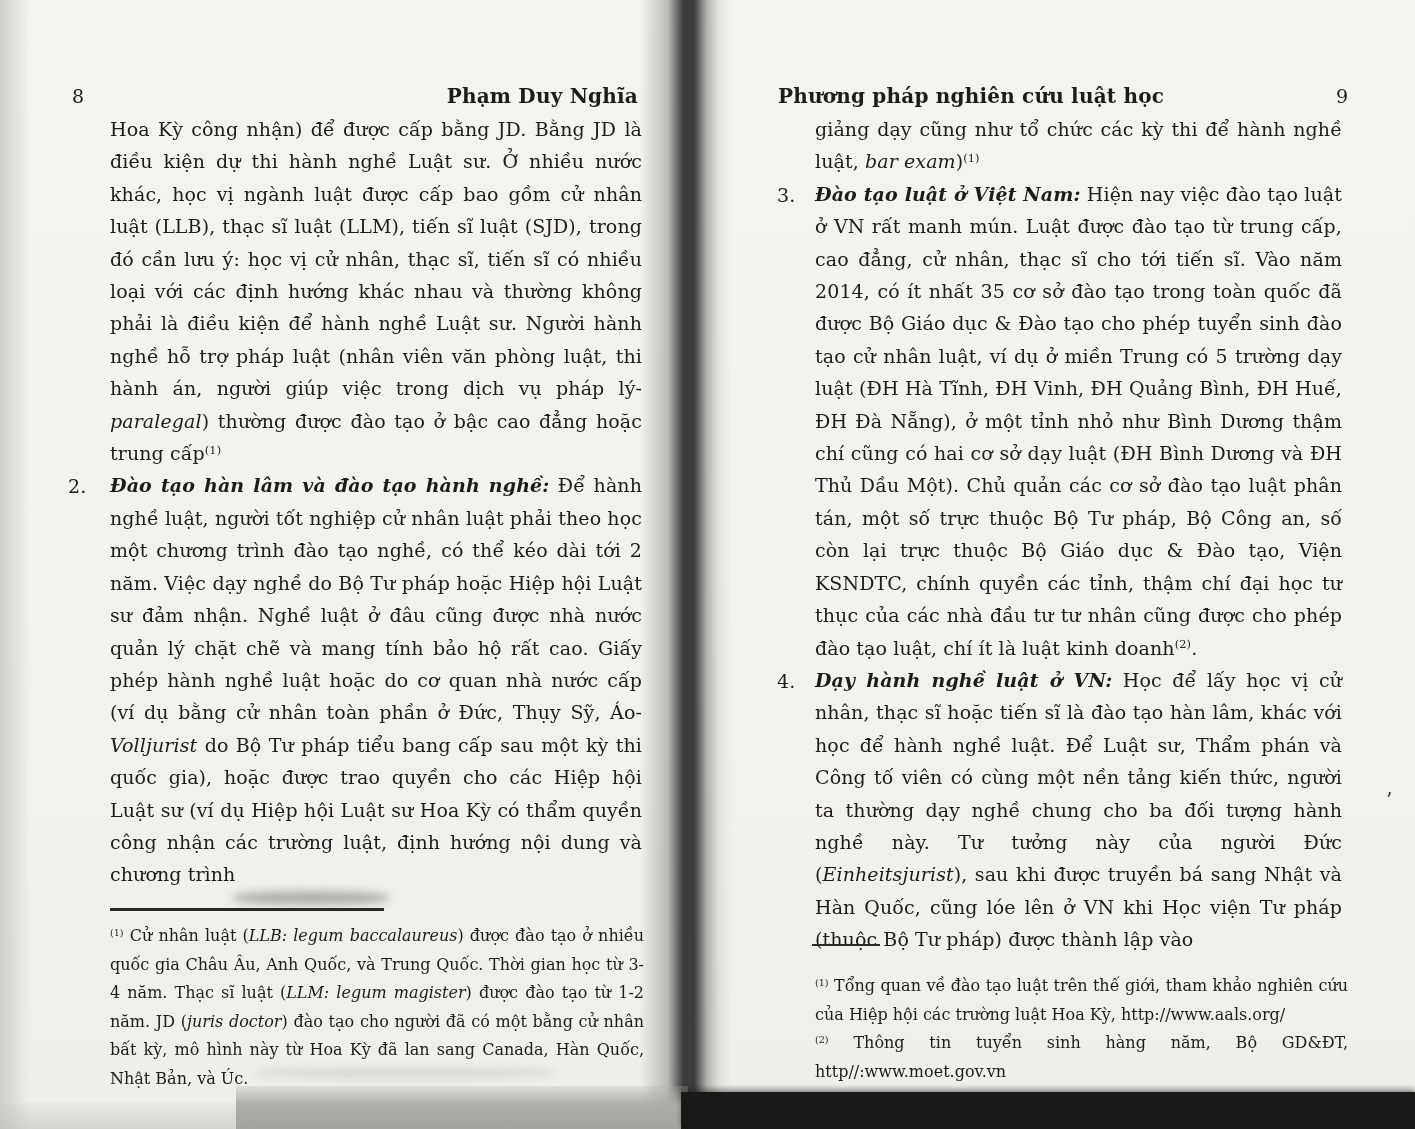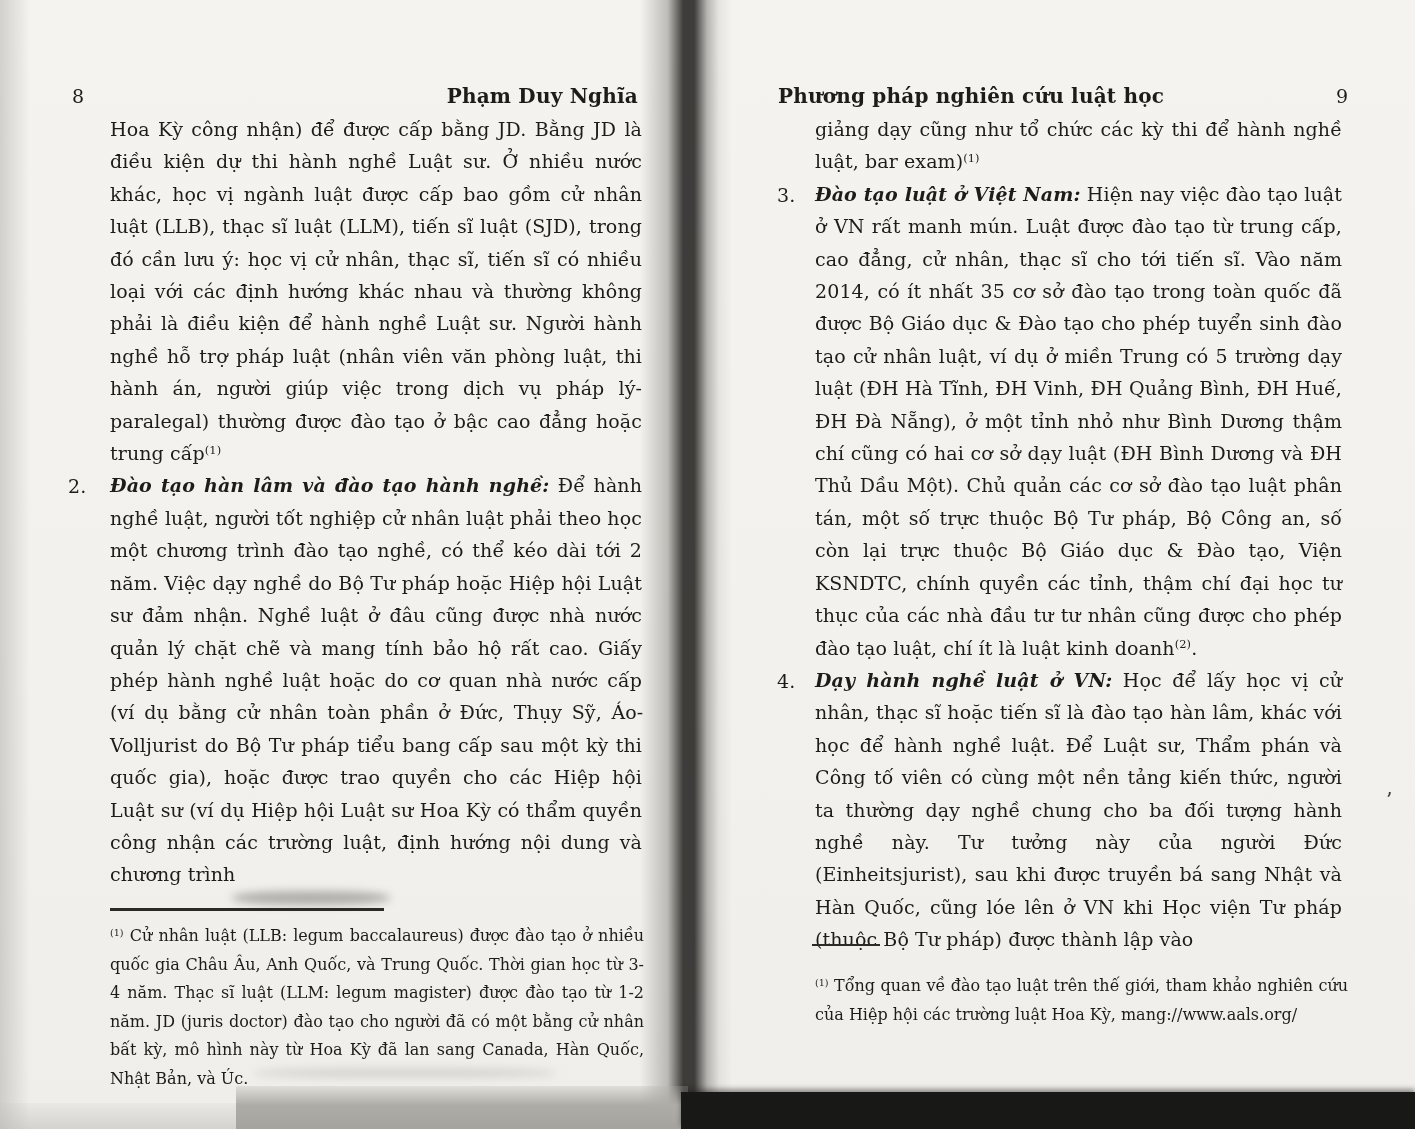--- a/index.html
+++ b/index.html
@@ -63,21 +63,21 @@
     font-size:19px; line-height:32.4px;
     text-align:justify;
     letter-spacing:.1px;
   }
   .body-left  { left:110px; top:113px; width:532px; }
   .body-right { left:815px; top:113px; width:527px; }
   .para { position:relative; }
   .para-num { position:absolute; left:-42px; top:1px; }
   .body-right .para-num { left:-38px; }
   .b { font-weight:bold;font-style:italic; }
-  .i { }
+  .i { font-style:italic; }
   sup {
     font-size:.60em; line-height:0;
     vertical-align:baseline; position:relative; top:-.55em;
   }
   
   .footnote-rule { position:absolute; background:#2b2a27; }
   .rule-left  { left:110px; top:908px; width:274px; height:3px; }
   .rule-right { left:812px; top:944px; width:68px;  height:2px; }
   .footnotes {
     position:absolute;
@@ -131,21 +131,22 @@
   </div>
 
   <div class="body-text body-right">
       <div class="para"><span>giảng dạy cũng như tổ chức các kỳ thi để hành nghề luật, </span><span class="i">bar exam</span><span>)</span><sup>(1)</sup></div>
       <div class="para"><span class="para-num">3.</span><span class="b">Đào tạo luật ở Việt Nam:</span><span> Hiện nay việc đào tạo luật ở VN rất manh mún. Luật được đào tạo từ trung cấp, cao đẳng, cử nhân, thạc sĩ cho tới tiến sĩ. Vào năm 2014, có ít nhất 35 cơ sở đào tạo trong toàn quốc đã được Bộ Giáo dục &amp; Đào tạo cho phép tuyển sinh đào tạo cử nhân luật, ví dụ ở miền Trung có 5 trường dạy luật (ĐH Hà Tĩnh, ĐH Vinh, ĐH Quảng Bình, ĐH Huế, ĐH Đà Nẵng), ở một tỉnh nhỏ như Bình Dương thậm chí cũng có hai cơ sở dạy luật (ĐH Bình Dương và ĐH Thủ Dầu Một). Chủ quản các cơ sở đào tạo luật phân tán, một số trực thuộc Bộ Tư pháp, Bộ Công an, số còn lại trực thuộc Bộ Giáo dục &amp; Đào tạo, Viện KSNDTC, chính quyền các tỉnh, thậm chí đại học tư thục của các nhà đầu tư tư nhân cũng được cho phép đào tạo luật, chí ít là luật kinh doanh</span><sup>(2)</sup><span>.</span></div>
       <div class="para"><span class="para-num">4.</span><span class="b">Dạy hành nghề luật ở VN:</span><span> Học để lấy học vị cử nhân, thạc sĩ hoặc tiến sĩ là đào tạo hàn lâm, khác với học để hành nghề luật. Để Luật sư, Thẩm phán và Công tố viên có cùng một nền tảng kiến thức, người ta thường dạy nghề chung cho ba đối tượng hành nghề này. Tư tưởng này của người Đức (</span><span class="i">Einheitsjurist</span><span>), sau khi được truyền bá sang Nhật và Hàn Quốc, cũng lóe lên ở VN khi Học viện Tư pháp (thuộc Bộ Tư pháp) được thành lập vào</span></div>
     </div>
 
   <div class="footnote-rule rule-right"></div>
   <div class="footnotes footnotes-right">
-      <div class="footnote"><sup>(1)</sup> <span>Tổng quan về đào tạo luật trên thế giới, tham khảo nghiên cứu của Hiệp hội các trường luật Hoa Kỳ, mang://www.aals.org/</span></div>
+      <div class="footnote"><sup>(1)</sup> <span>Tổng quan về đào tạo luật trên thế giới, tham khảo nghiên cứu của Hiệp hội các trường luật Hoa Kỳ, http://www.aals.org/</span></div>
+      <div class="footnote"><sup>(2)</sup> <span>Thông tin tuyển sinh hàng năm, Bộ GD&amp;ĐT, http//:www.moet.gov.vn</span></div>
     </div>
 
   <div class="mark-right">’</div>
 
   <div class="bottom-bar-faint"></div>
   <div class="bottom-bar-gray"></div>
   <div class="bottom-bar-dark"></div>
 
 </div>
 

